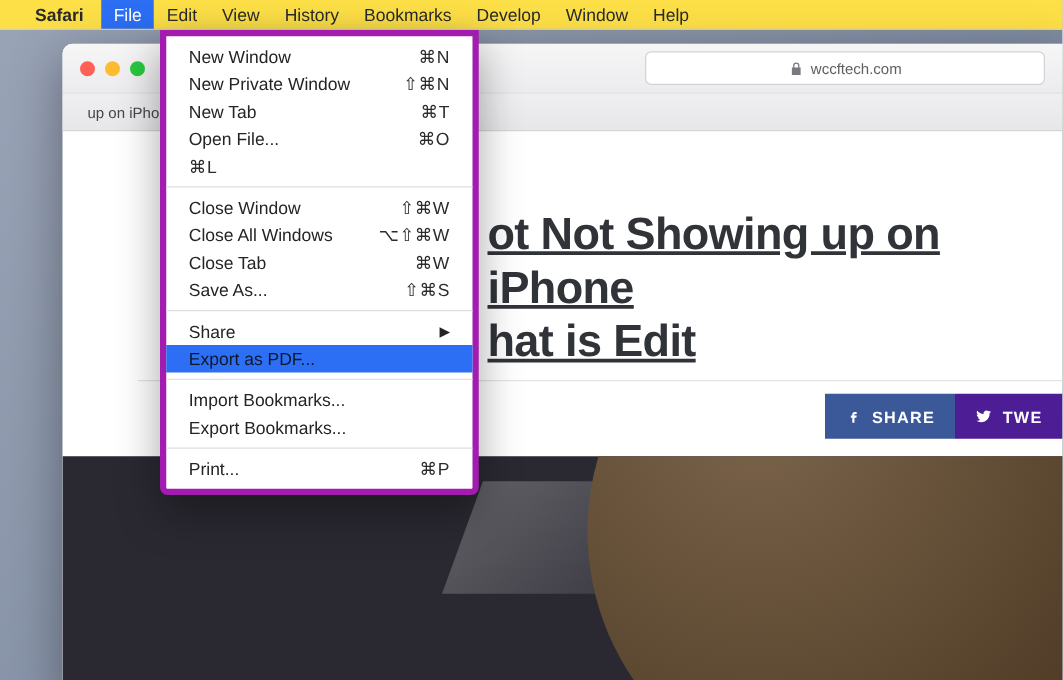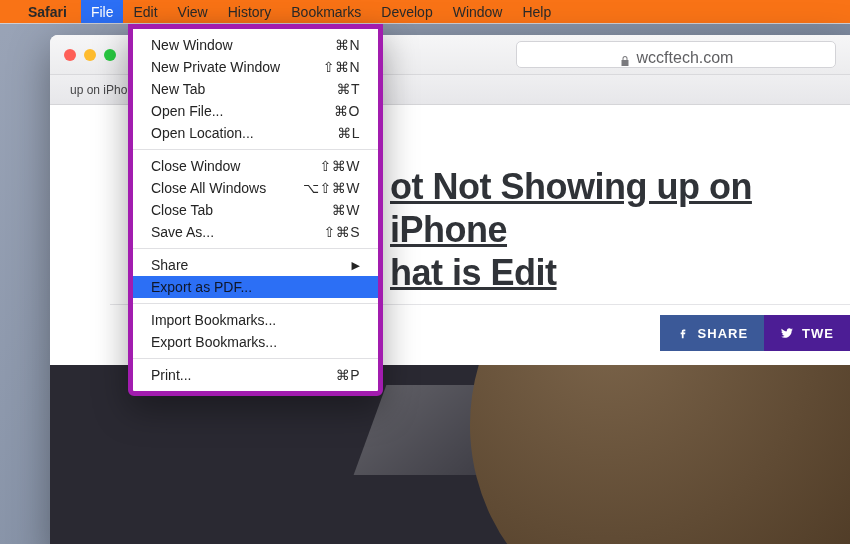--- a/index.html
+++ b/index.html
@@ -1,32 +1,32 @@
 <!DOCTYPE html>
 <html><head>
 <meta charset="utf-8">
 <style>
   * { margin: 0; padding: 0; box-sizing: border-box; font-family: -apple-system, "Helvetica Neue", Arial, sans-serif; }
   html, body { width: 850px; height: 544px; overflow: hidden; }
   body { background: linear-gradient(135deg, #9aa4b7 0%, #6e7c92 100%); }
 
   
-  .menubar { position: absolute; top:0; left:0; right:0; height:24px; background:#f97316; border-bottom:1px solid #cfcfd4; display:flex; align-items:center; padding:0 14px; font-size:14px; color:#2a2a2a; }
+  .menubar { position: absolute; top:0; left:0; right:0; height:24px; background:#fde047; border-bottom:1px solid #cfcfd4; display:flex; align-items:center; padding:0 14px; font-size:14px; color:#2a2a2a; }
   .menubar .apple { font-size:15px; margin-right:14px; }
   .menubar .app  { font-weight:700; margin-right:14px; }
   .menubar .mi   { padding:0 10px; height:100%; display:flex; align-items:center; }
   .menubar .mi.active { background:#2c6ff5; color:#fff; }
 
   
   .win { position:absolute; left:50px; top:35px; right:0; height:520px; background:#fff; border-radius:8px 0 0 0; box-shadow:0 12px 40px rgba(0,0,0,.35); overflow:hidden; }
   .titlebar { height:40px; background:linear-gradient(#f6f6f7,#ececee); border-bottom:1px solid #d9d9dc; display:flex; align-items:center; padding:0 14px; }
   .traffic { display:flex; gap:8px; }
   .dot { width:12px; height:12px; border-radius:50%; }
   .dot.r{background:#fe5f57}.dot.y{background:#febc2e}.dot.g{background:#28c840}
-  .addr { margin-left:auto; background:#fff; border:1px solid #d3d3d7; border-radius:5px; height:27px; min-width:320px; display:flex; align-items:flex-end; justify-content:center; font-size:16px; color:#5f5f62; gap:6px; padding:0 14px; }
+  .addr { margin-left:auto; background:#fff; border:1px solid #d3d3d7; border-radius:5px; height:27px; min-width:320px; display:flex; align-items:center; justify-content:center; font-size:12px; color:#5f5f62; gap:6px; padding:0 14px; }
   .addr svg{width:12px;height:12px;fill:#7a7a7e}
   .sidebtn{width:30px;height:26px;margin-left:300px;color:#7f7f82}
   .tabstrip{height:30px;background:linear-gradient(#efeff1,#e7e7ea);border-bottom:1px solid #d5d5d8;display:flex;align-items:center;padding:0 16px;font-size:12px;color:#464648;}
   .tab{padding:0 4px}
 
   .content{padding:60px 10px 18px 340px; position:relative; height:260px;}
   .headline{font-size:36px; font-weight:700; color:#303338; line-height:1.2; letter-spacing:-.5px;text-decoration:underline;}
   .rule{position:absolute;left:60px;right:0;bottom:60px;height:1px;background:#e4e4e7;}
   .sharebar{position:absolute;right:0;bottom:14px;display:flex;}
   .sbtn{height:36px;display:flex;align-items:center;gap:8px;color:#fff;font-size:13px;font-weight:600;letter-spacing:1px;padding:0 16px}
@@ -117,21 +117,20 @@
     </div>
   <div class="row">
       <span class="lab">New Tab</span>
       <span class="sc">⌘T</span>
     </div>
   <div class="row">
       <span class="lab">Open File...</span>
       <span class="sc">⌘O</span>
     </div>
   <div class="row">
-      <span class="lab">Open Location...</span>
       <span class="sc">⌘L</span>
     </div>
   <div class="sep"></div>
   <div class="row">
       <span class="lab">Close Window</span>
       <span class="sc">⇧⌘W</span>
     </div>
   <div class="row">
       <span class="lab">Close All Windows</span>
       <span class="sc">⌥⇧⌘W</span>

